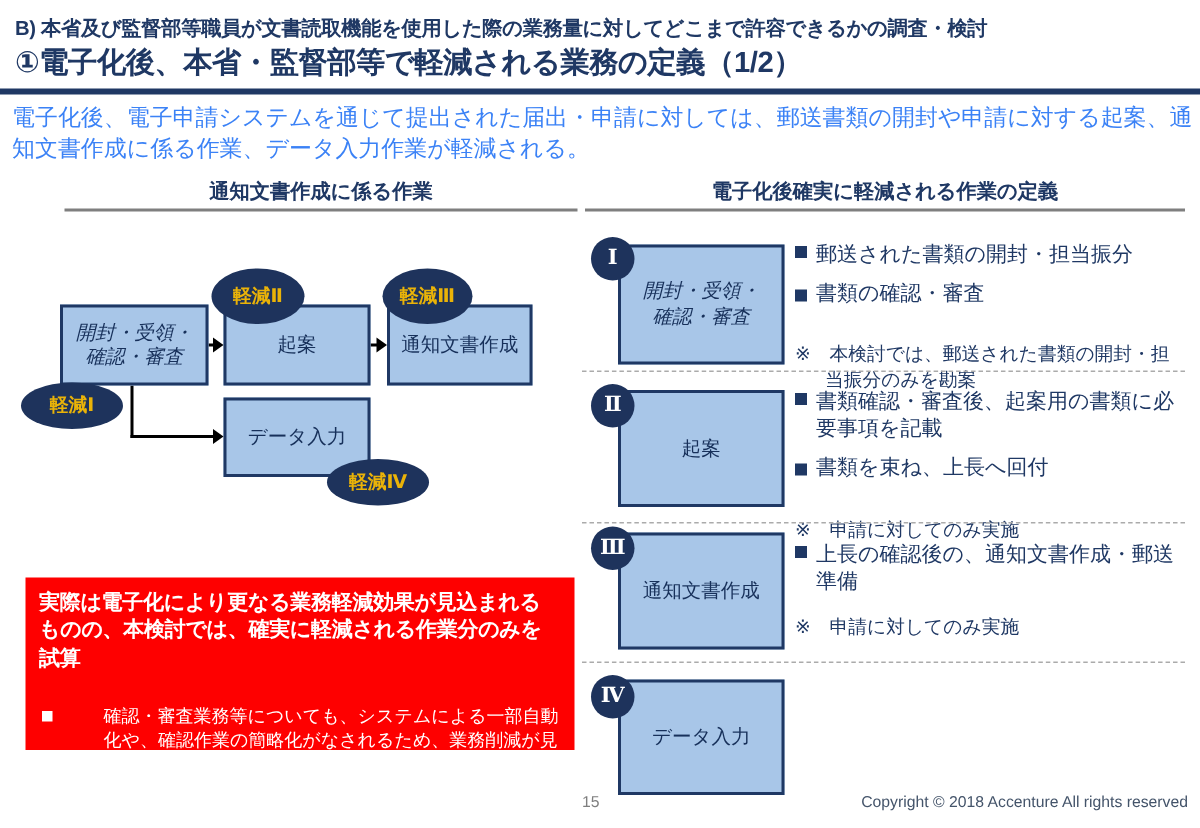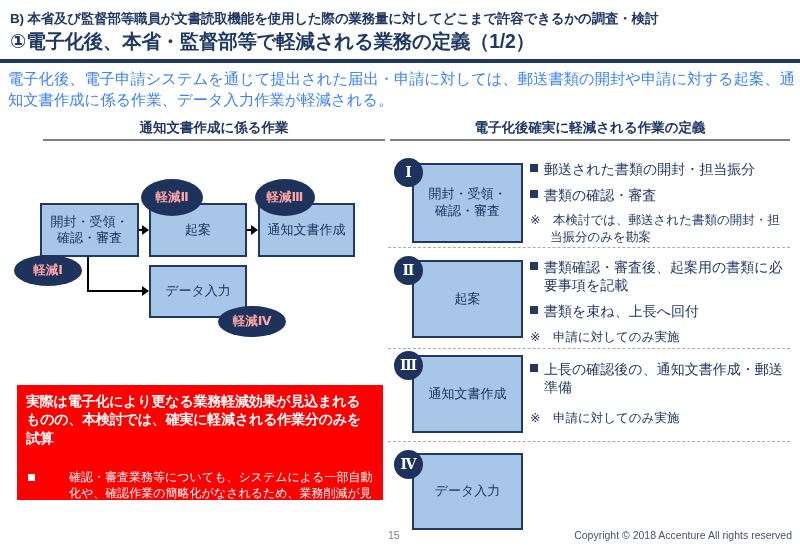--- a/index.html
+++ b/index.html
@@ -24,47 +24,47 @@
     text-align: center; color: #1F3864; }
   .col-header.left  { left: 43px;  width: 342px; }
   .col-header.right { left: 390px; width: 400px; }
   .col-rule { position: absolute; top: 139px; height: 2px; background: #7F7F7F; }
   .col-rule.left  { left: 43px;  width: 342px; }
   .col-rule.right { left: 390px; width: 400px; }
   
   .fbox { position: absolute; background: #A8C6E8; border: 2px solid #1F3864;
     display: flex; align-items: center; justify-content: center; text-align: center;
     font-size: 13px; color: #17305A; line-height: 1.25; z-index: 1; }
-  .prewrap { white-space: pre-line; }
+  .prewrap { white-space: pre-line; font-style: italic; }
   .badge { position: absolute; background: #1E335C; border-radius: 50%;
     display: flex; align-items: center; justify-content: center;
-    color: #fca5a5; font-size: 12.5px; font-weight: bold; z-index: 2; }
+    color: #eab308; font-size: 12.5px; font-weight: bold; z-index: 2; }
   .conn { position: absolute; background: #000; z-index: 0; }
   .arrowhead { position: absolute; width: 0; height: 0;
     border-top: 5px solid transparent; border-bottom: 5px solid transparent;
     border-left: 7px solid #000; z-index: 1; }
   
   .note-box { position: absolute; left: 17px; top: 385px; width: 366px; height: 115px;
     background: #FE0000; color: #ffffff; padding: 7px 9px 6px 9px; }
   .note-title { font-size: 14px; font-weight: bold; line-height: 1.32; letter-spacing: -0.2px; }
   .note-bullet { display: flex; margin-top: 23px; font-size: 12px; line-height: 1.3; gap: 28px; }
   .sq-w { flex: 0 0 auto; width: 7px; height: 7px; background: #ffffff; margin: 4px 6px 0 2px; }
   
   .num-circle { position: absolute; width: 29px; height: 29px; border-radius: 50%;
     background: #1E335C; color: #fff; display: flex; align-items: center; justify-content: center;
     font-family: "Liberation Serif", "DejaVu Serif", serif;
     font-size: 14px; font-weight: bold; z-index: 3; }
   .dbox { position: absolute; left: 412px; width: 111px; background: #A8C6E8;
     border: 2.5px solid #1F3864; display: flex; align-items: center; justify-content: center;
     text-align: center; font-size: 13px; color: #17305A; line-height: 1.3; z-index: 2; }
   .def-bullets { position: absolute; left: 530px; width: 258px; color: #1F3864; }
   .def-bullet { display: flex; font-size: 14px; line-height: 1.3; }
-  .def-bullet + .def-bullet { margin-top: 8px; }
+  .def-bullet + .def-bullet { margin-top: 8px; align-items: center; }
   .sq-n { flex: 0 0 auto; width: 8px; height: 8px; background: #1F3864; margin: 4px 6px 0 0; }
-  .def-note { margin-top: 8px; font-size: 12.5px; line-height: 1.3;
+  .def-note { margin-top: 24px; font-size: 12.5px; line-height: 1.3;
     padding-left: 20px; text-indent: -20px; }
   .dashed { position: absolute; left: 388px; width: 402px; height: 0;
     border-top: 1.5px dashed #ABABAB; }
   
   .page-num { position: absolute; left: 388px; top: 529px; font-size: 10.5px; color: #7F7F7F; text-align: center; }
   .copyright { position: absolute; right: 8px; top: 529px; font-size: 10.5px; color: #44546A; }
 </style>
 </head>
 <body>
 

